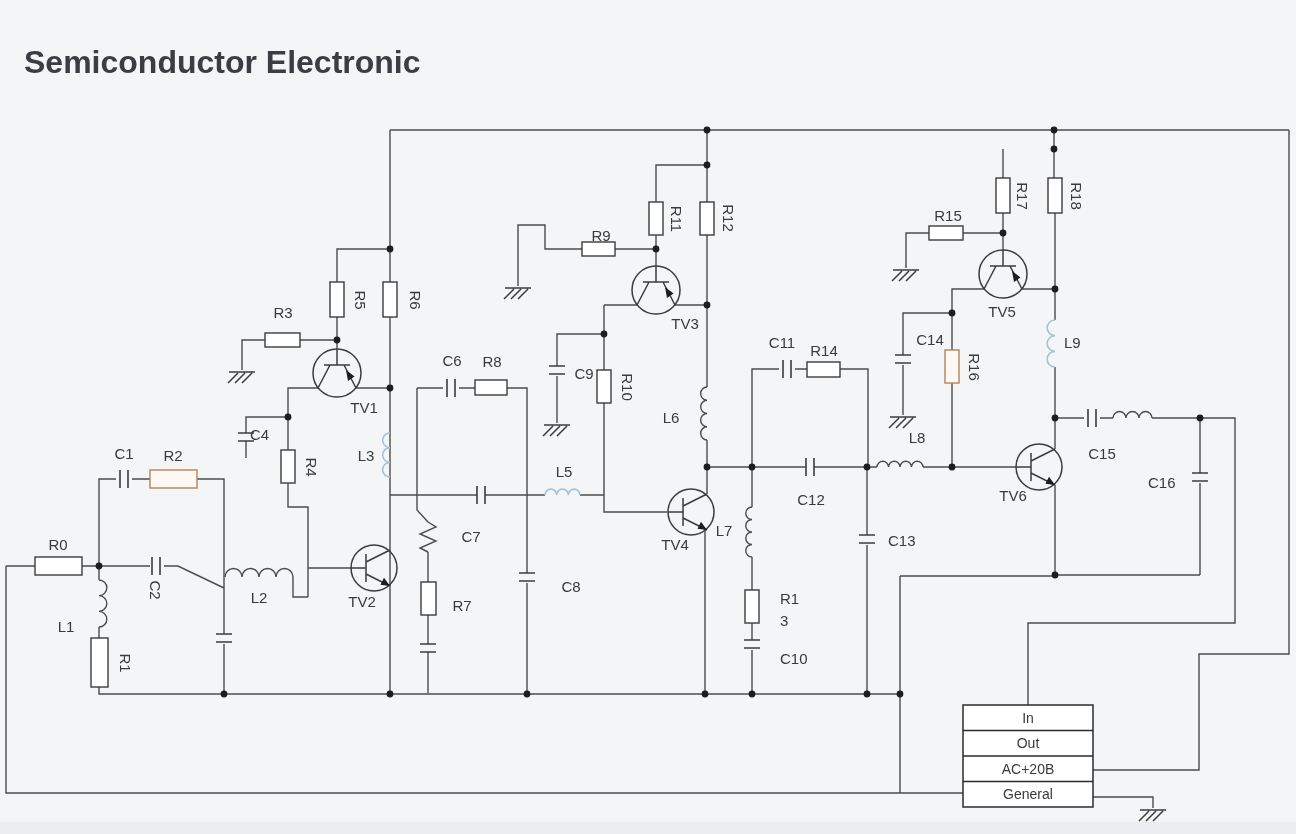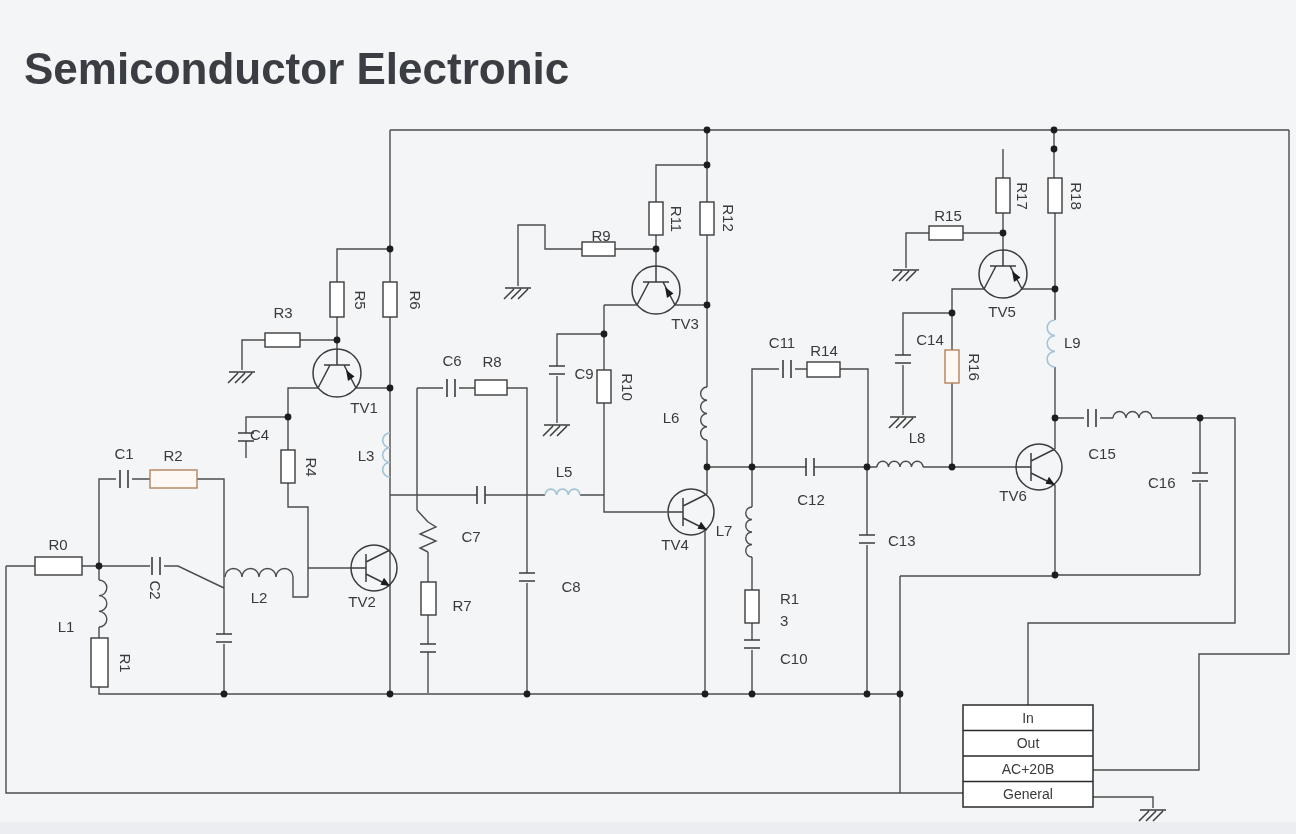--- a/index.html
+++ b/index.html
@@ -1,18 +1,18 @@
 <!DOCTYPE html>
 <html><head>
 <meta charset="utf-8">
 <style>
   html,body{margin:0;padding:0;background:#f3f5f7;}
   .stage{position:relative;width:1296px;height:834px;background:#f3f5f7;overflow:hidden;
          font-family:"Liberation Sans",sans-serif;}
-  .page-title{position:absolute;left:24px;top:44px;font-size:44px;font-weight:bold;
+  .page-title{position:absolute;left:24px;top:44px;font-size:32px;font-weight:bold;
               color:#3a3d42;letter-spacing:0px;}
   svg{position:absolute;left:0;top:0;}
   svg text{font-family:"Liberation Sans",sans-serif;font-size:15px;fill:#3a3a3a;}
   .wire{stroke:#4c4c4c;stroke-width:1.4;fill:none;}
   .comp{stroke:#3c3c3c;stroke-width:1.4;fill:#ffffff;}
   .comp-tan{stroke:#b5835a;stroke-width:1.4;fill:#fdf8f3;}
   .coil{stroke:#4c4c4c;stroke-width:1.4;fill:none;}
   .coil-teal{stroke:#a4c3d4;stroke-width:1.6;fill:none;}
   .dot{fill:#1d1d1d;}
   .legend-text{font-size:14px;}

